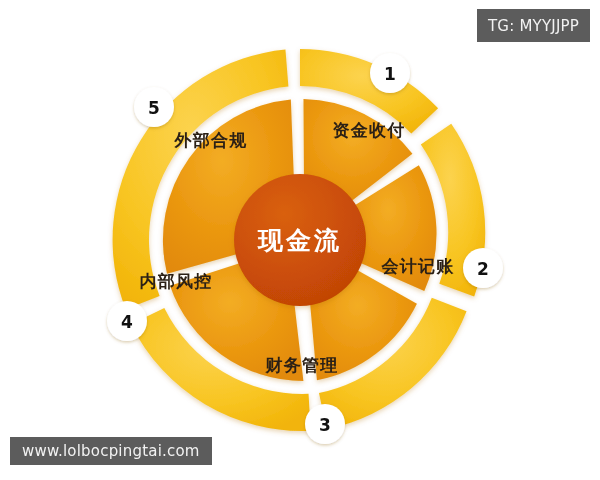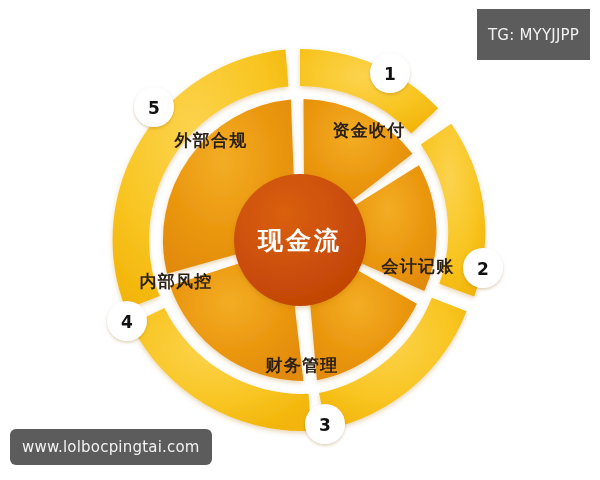--- a/index.html
+++ b/index.html
@@ -34,30 +34,29 @@
     font-family: "DejaVu Sans", "Liberation Sans", sans-serif;
     display: flex;
     align-items: center;
     justify-content: center;
     letter-spacing: 0.2px;
   }
   #wm-top {
     right: 10px;
     top: 9px;
     height: 27px;
-    padding: 12px 11px;
+    padding: 3px 11px;
     font-size: 15px;
   }
   #wm-bottom {
     left: 10px;
     bottom: 15px;
-    height: 36px;
+    height: 28px;
     padding: 0 12px;
     font-size: 15px;
-    border-radius: 6px;
   }
   .seg-label {
     font-size: 17px;
     font-weight: 700;
     fill: #2b2016;
     letter-spacing: 1.2px;
     font-family: "DejaVu Sans", "Liberation Sans", sans-serif;
   }
   .center-label {
     font-size: 25px;

